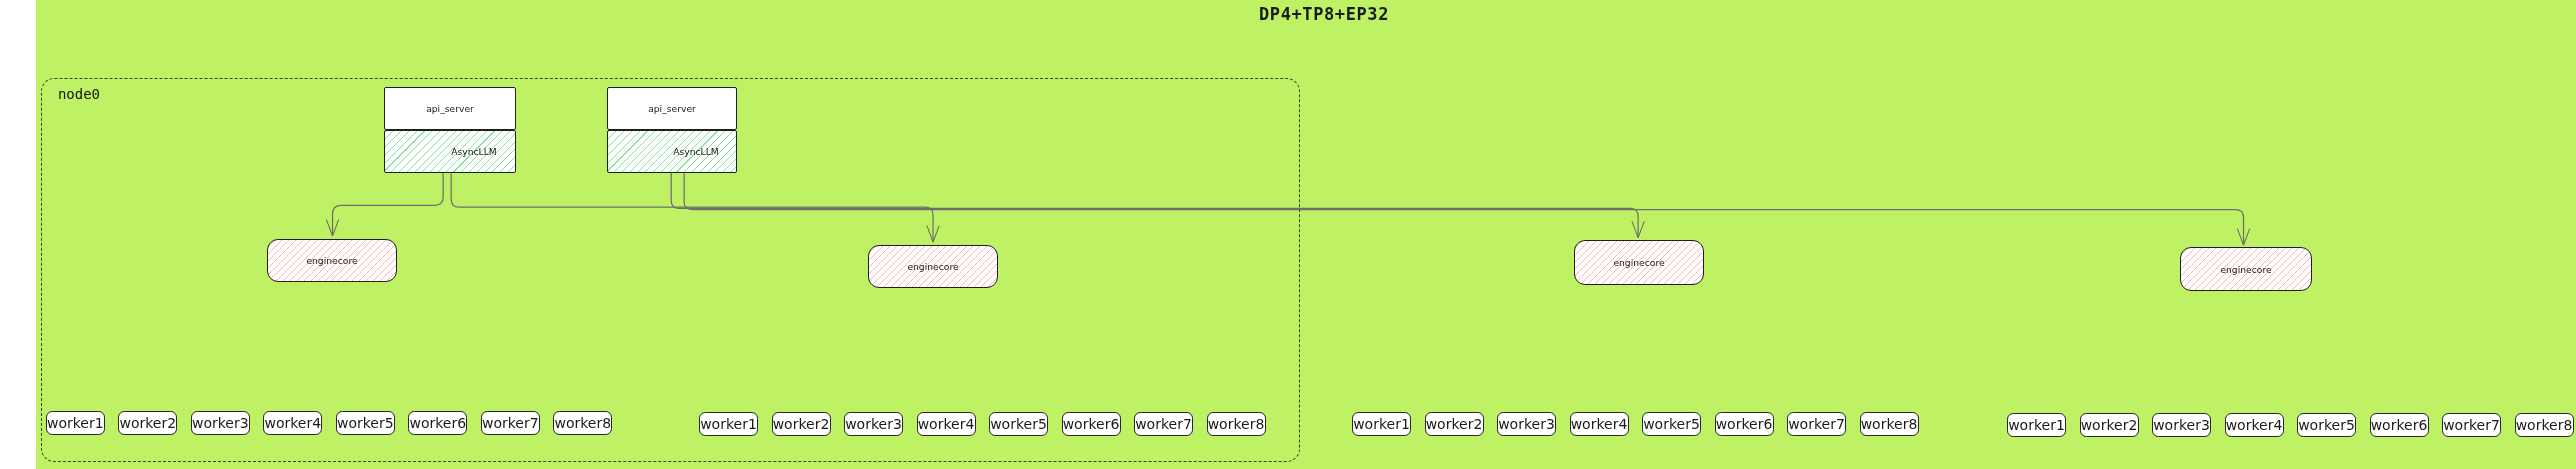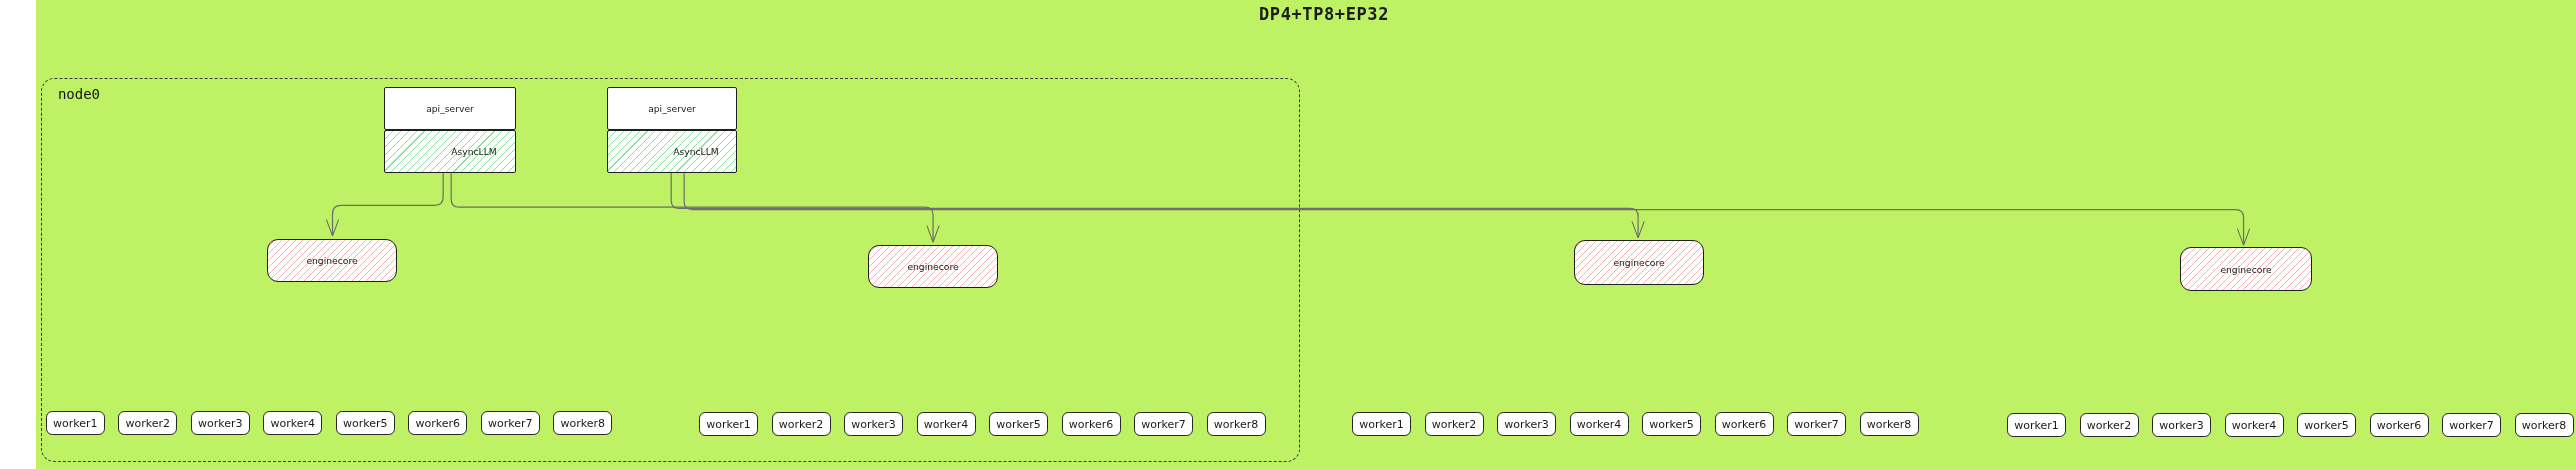--- a/index.html
+++ b/index.html
@@ -38,21 +38,21 @@
       rgba(242,164,164,0.8) 0px, rgba(242,164,164,0.8) 0.7px,
       transparent 0.7px, transparent 4.9px);
   }
   .worker-row{
     position:absolute;display:flex;gap:13.5px;
   }
   .worker{
     width:59px;height:24px;flex:0 0 auto;
     display:flex;align-items:center;justify-content:center;
     background:#ffffff;border:1.2px solid #262626;border-radius:6.2px;
-    font-size:11px;color:#1a1a1a;box-sizing:border-box;text-align:center;
+    font-size:14px;color:#1a1a1a;box-sizing:border-box;text-align:center;
   }
   svg.connectors{position:absolute;left:0;top:0;pointer-events:none;}
   .edge{fill:none;stroke:#6e6e6e;stroke-width:2;}
   .arrowhead{fill:none;stroke:#5f5f5f;stroke-width:1.6;}
 </style>
 </head>
 <body>
 
 <div id="canvas">
 

